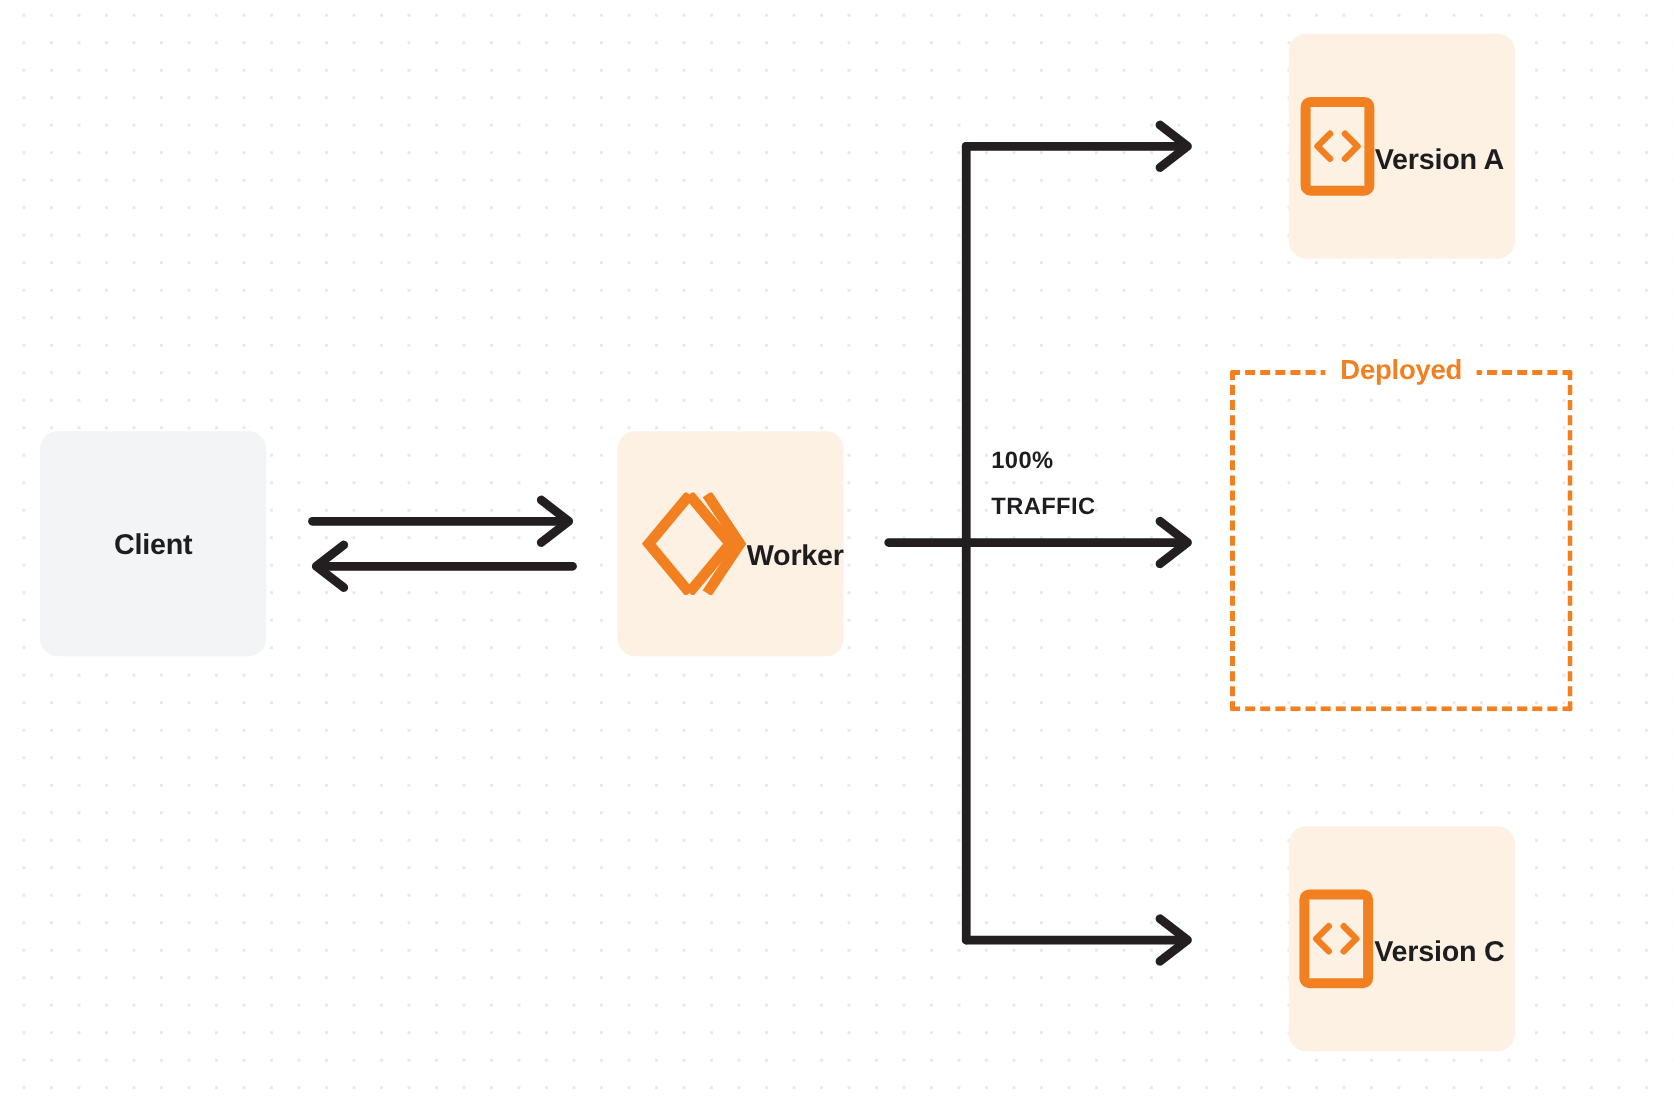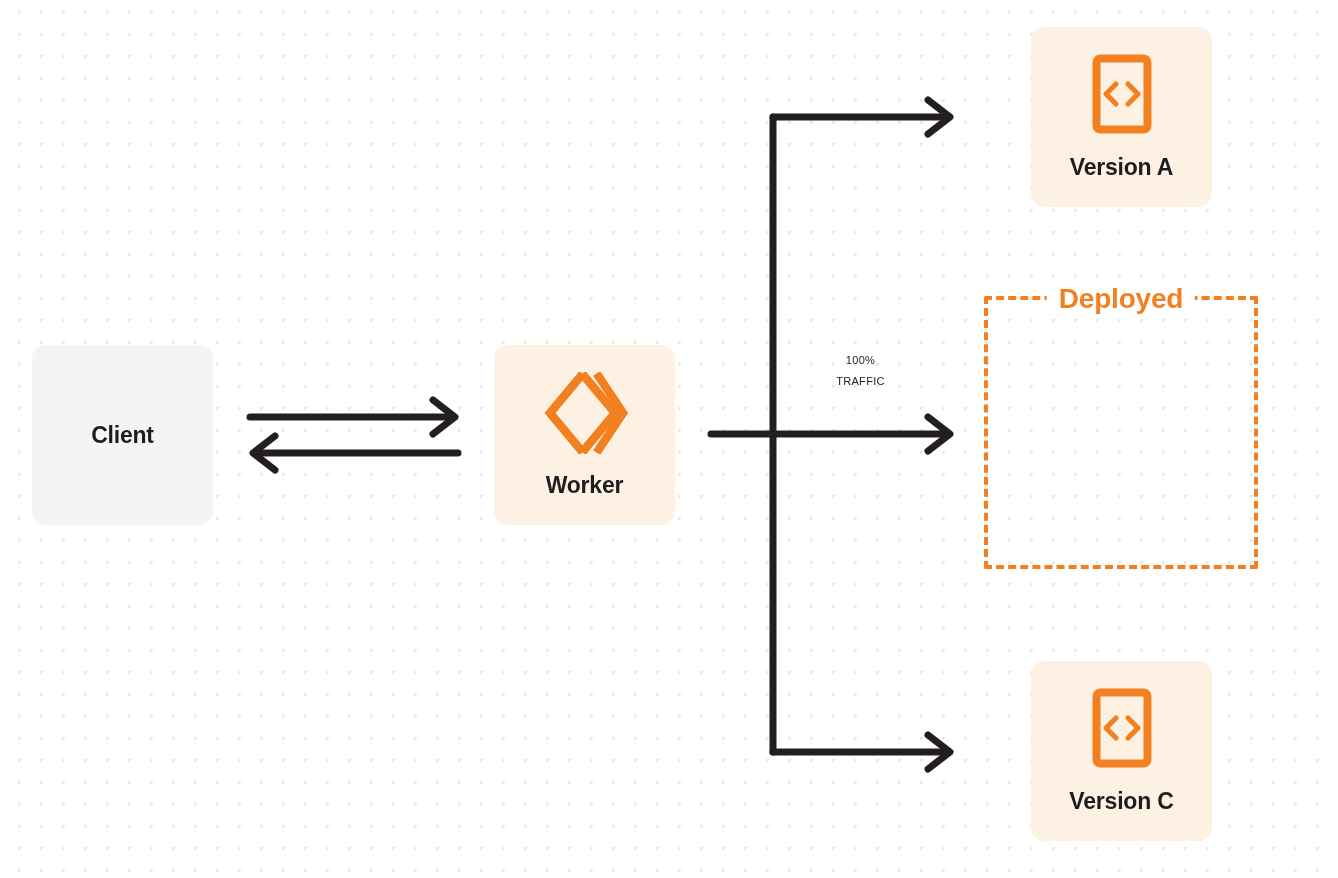--- a/index.html
+++ b/index.html
@@ -22,21 +22,21 @@
     background-image: radial-gradient(circle at 1px 1px, #e9e9ea 1.6px, transparent 1.7px);
     background-size: 22px 22px;
     background-position: 18px 11px;
   }
 
   
   .node {
     position: absolute;
     border-radius: 14px;
     display: flex;
-    flex-direction: column;
+    flex-direction: row;
     align-items: center;
     justify-content: center;
     box-sizing: border-box;
   }
   .node-label {
     font-size: 23px;
     font-weight: bold;
     color: #1d1d1f;
     letter-spacing: -0.2px;
     white-space: nowrap;
@@ -51,20 +51,21 @@
     background-color: #f3f4f6;
   }
 
   
   #worker-node {
     left: 494px;
     top: 345px;
     width: 181px;
     height: 180px;
     background-color: #fdf1e3;
+    justify-content: flex-end;
   }
   #worker-node .node-label {
     margin-top: 18px;
   }
 
   
   .version-node {
     width: 181px;
     height: 180px;
     background-color: #fdf1e3;
@@ -93,21 +94,21 @@
     border-radius: 2px;
     box-sizing: border-box;
   }
   #deployed-label {
     position: absolute;
     left: 50%;
     top: -17px;
     transform: translateX(-50%);
     background-color: #ffffff;
     padding: 0 12px;
-    font-size: 28px;
+    font-size: 22px;
     font-weight: bold;
     color: #f38020;
     white-space: nowrap;
     letter-spacing: -0.2px;
   }
 
   
   #connectors {
     position: absolute;
     left: 0;
@@ -116,24 +117,23 @@
     height: 878px;
     pointer-events: none;
   }
 
   
   #traffic-label {
     position: absolute;
     left: 793px;
     top: 350px;
     width: 135px;
-    text-align: center;
     color: #1d1d1f;
-    font-size: 11px;
-    font-weight: normal;
+    font-size: 19px;
+    font-weight: bold;
     line-height: 1.95;
     letter-spacing: 0.3px;
   }
   #traffic-percent { display: block; }
   #traffic-word { display: block; }
 </style>
 </head>
 <body>
 
 <div id="canvas">

